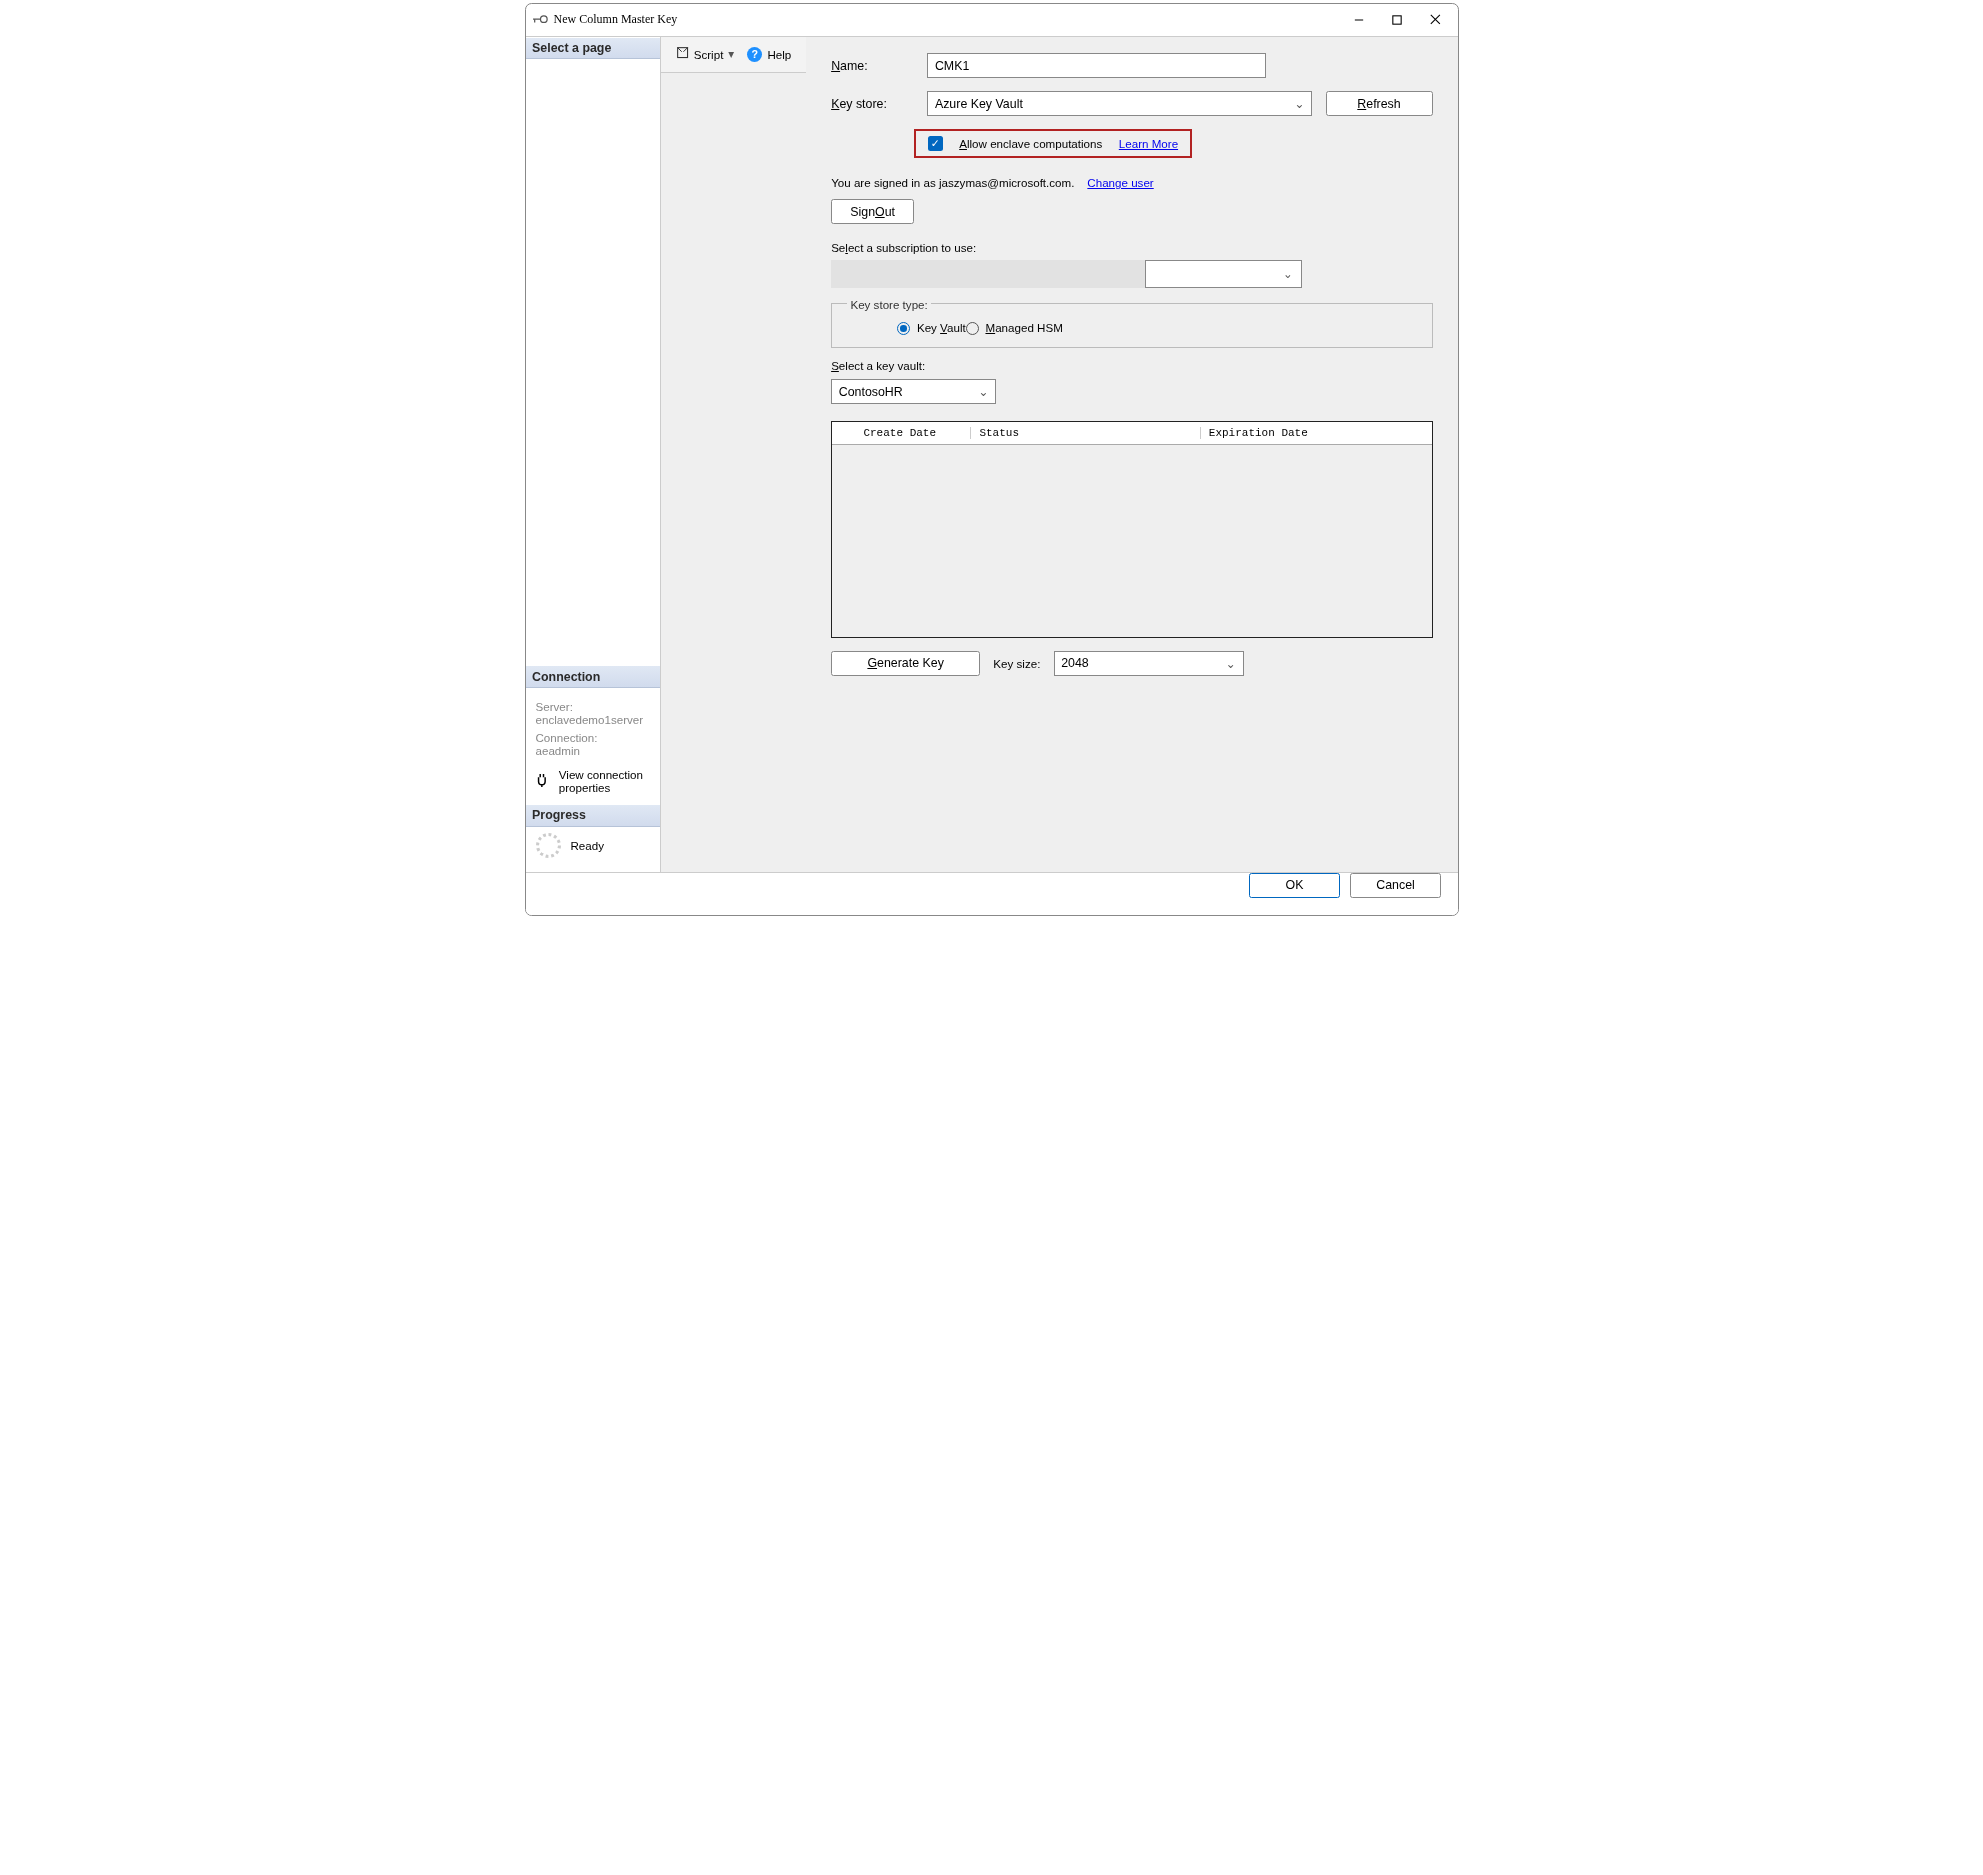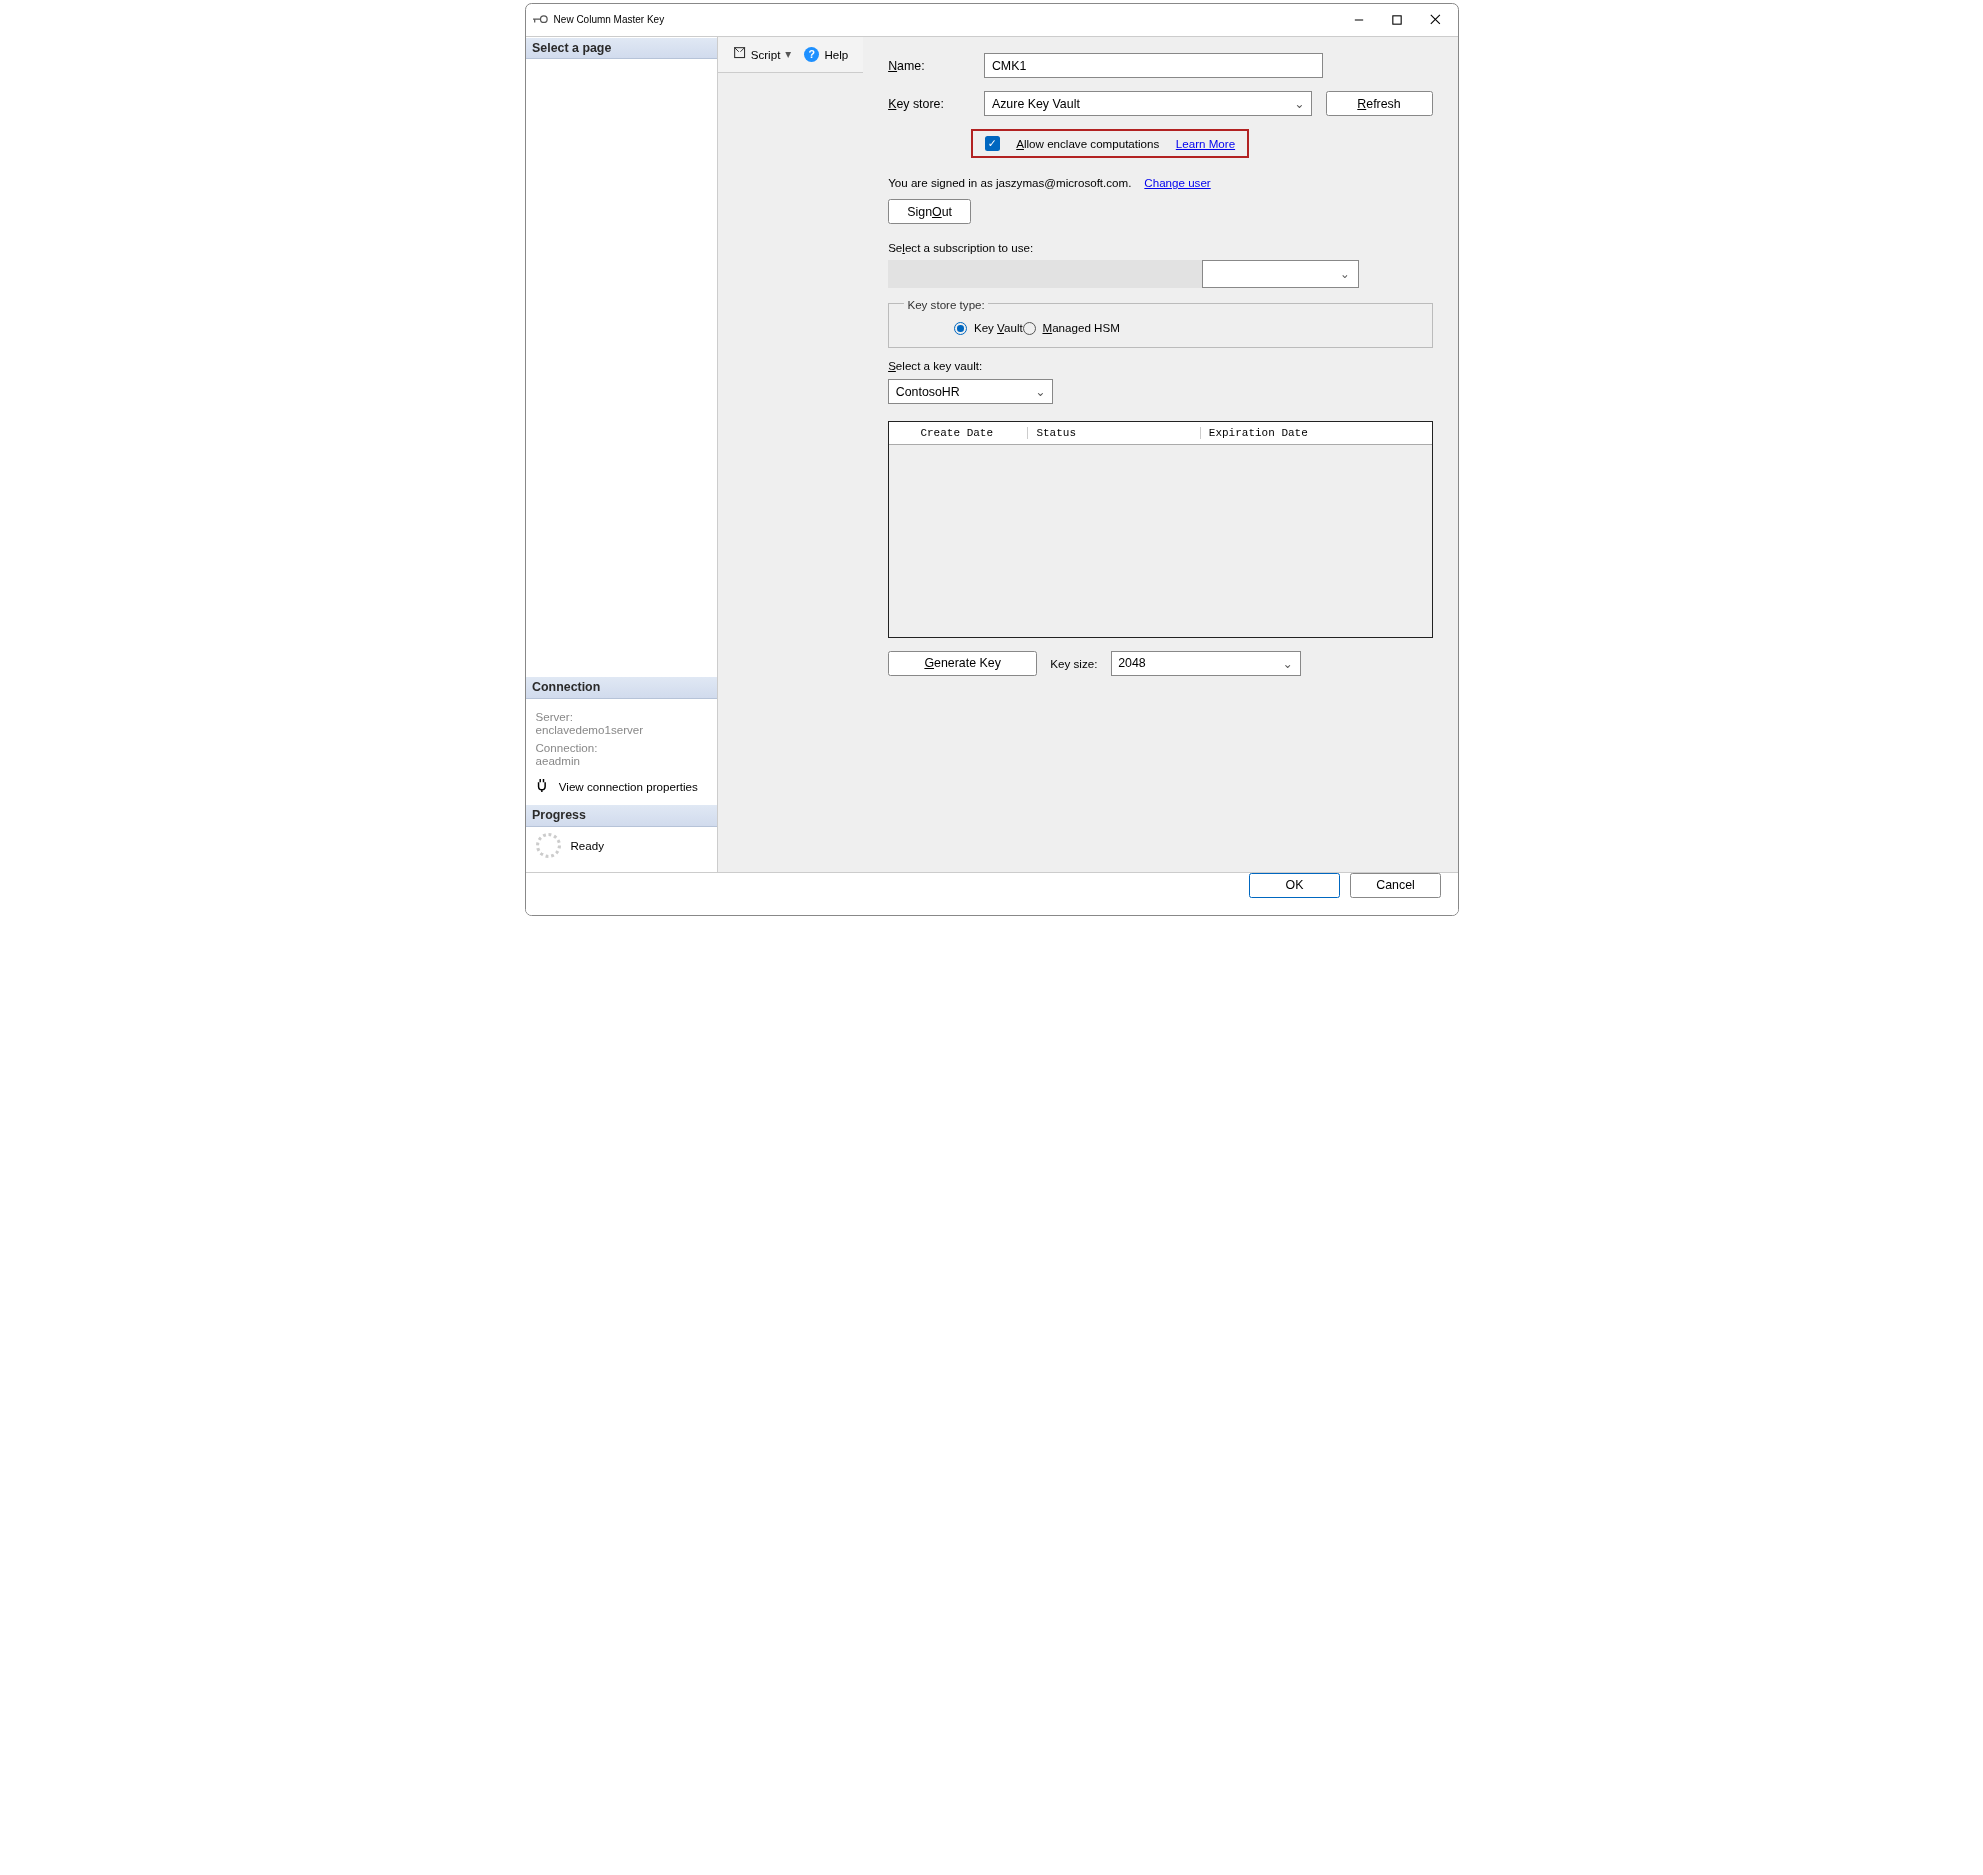--- a/index.html
+++ b/index.html
@@ -1,21 +1,21 @@
 <!DOCTYPE html>
 <html style="font-size:13.2px"><head>
 <meta charset="utf-8">
 <style>
   * { box-sizing: border-box; margin: 0; padding: 0; font-family: "Segoe UI", Arial, sans-serif; }
   body { background: #fff; font-size: 11.6px; color: #000; }
   .window { width: 934px; border: 0.8px solid #888; border-radius: 6.6px; overflow: hidden; margin: 2.5px auto; background: #fff; }
 
   .titlebar { display: flex; align-items: center; height: 33px; padding: 0 3.3px 0 6.6px; border-bottom: 0.8px solid #ccc; }
   .titlebar .key-icon { width: 16.5px; display:flex; align-items:center; justify-content:center; }
-  .titlebar .title { flex: 1; font-size: 10px; padding-left: 5px; }
+  .titlebar .title { flex: 1; font-size: 12px; padding-left: 5px; font-family: Liberation Serif, serif; }
   .wbtn { width: 38px; height: 26.5px; display:flex; align-items:center; justify-content:center; border-radius:3.3px; }
 
   .body { display: flex; height: 835px; }
   .sidebar { width: 234px; border-right: 0.8px solid #ccc; display:flex; flex-direction:column; }
   .side-header { background: linear-gradient(#e0e8f4,#d1dbed); border-bottom:0.8px solid #b6c3d8; border-top:0.8px solid #fff; padding:3.3px 6.6px; font-size:12.4px; font-weight:600; color:#2a2a2a; }
   .side-body { flex:1; background:#fff; }
   .side-conn { padding:6.6px 10px 10px; font-size:11.6px; color:#888; }
   .side-conn .lbl { margin-top:5px; }
   .side-prog { padding: 6.6px 10px 13.2px; display:flex; align-items:center; gap:10px; }
   .spinner { width:25px; height:25px; border-radius:50%; border:3.3px dotted #ccc; }
@@ -131,21 +131,21 @@
         </div>
       </div>
 
       <div class="content">
         <div class="row">
           <div class="lblcol"><span style="text-decoration:underline">N</span>ame:</div>
           <input class="textbox" style="width: 339px;" value="CMK1">
         </div>
         <div class="row">
           <div class="lblcol"><span style="text-decoration:underline">K</span>ey store:</div>
-          <div class="combo" style="width:328px">
+          <div class="combo" style="width:385px">
             <span>Azure Key Vault</span>
             <span class="chev">⌄</span>
           </div>
           <div class="btn"><span style="text-decoration:underline">R</span>efresh</div>
         </div>
 
         <div class="highlight-box">
           <span class="chk">✓</span>
           <span><span style="text-decoration:underline">A</span>llow enclave computations</span>
           <a class="link">Learn More</a>

